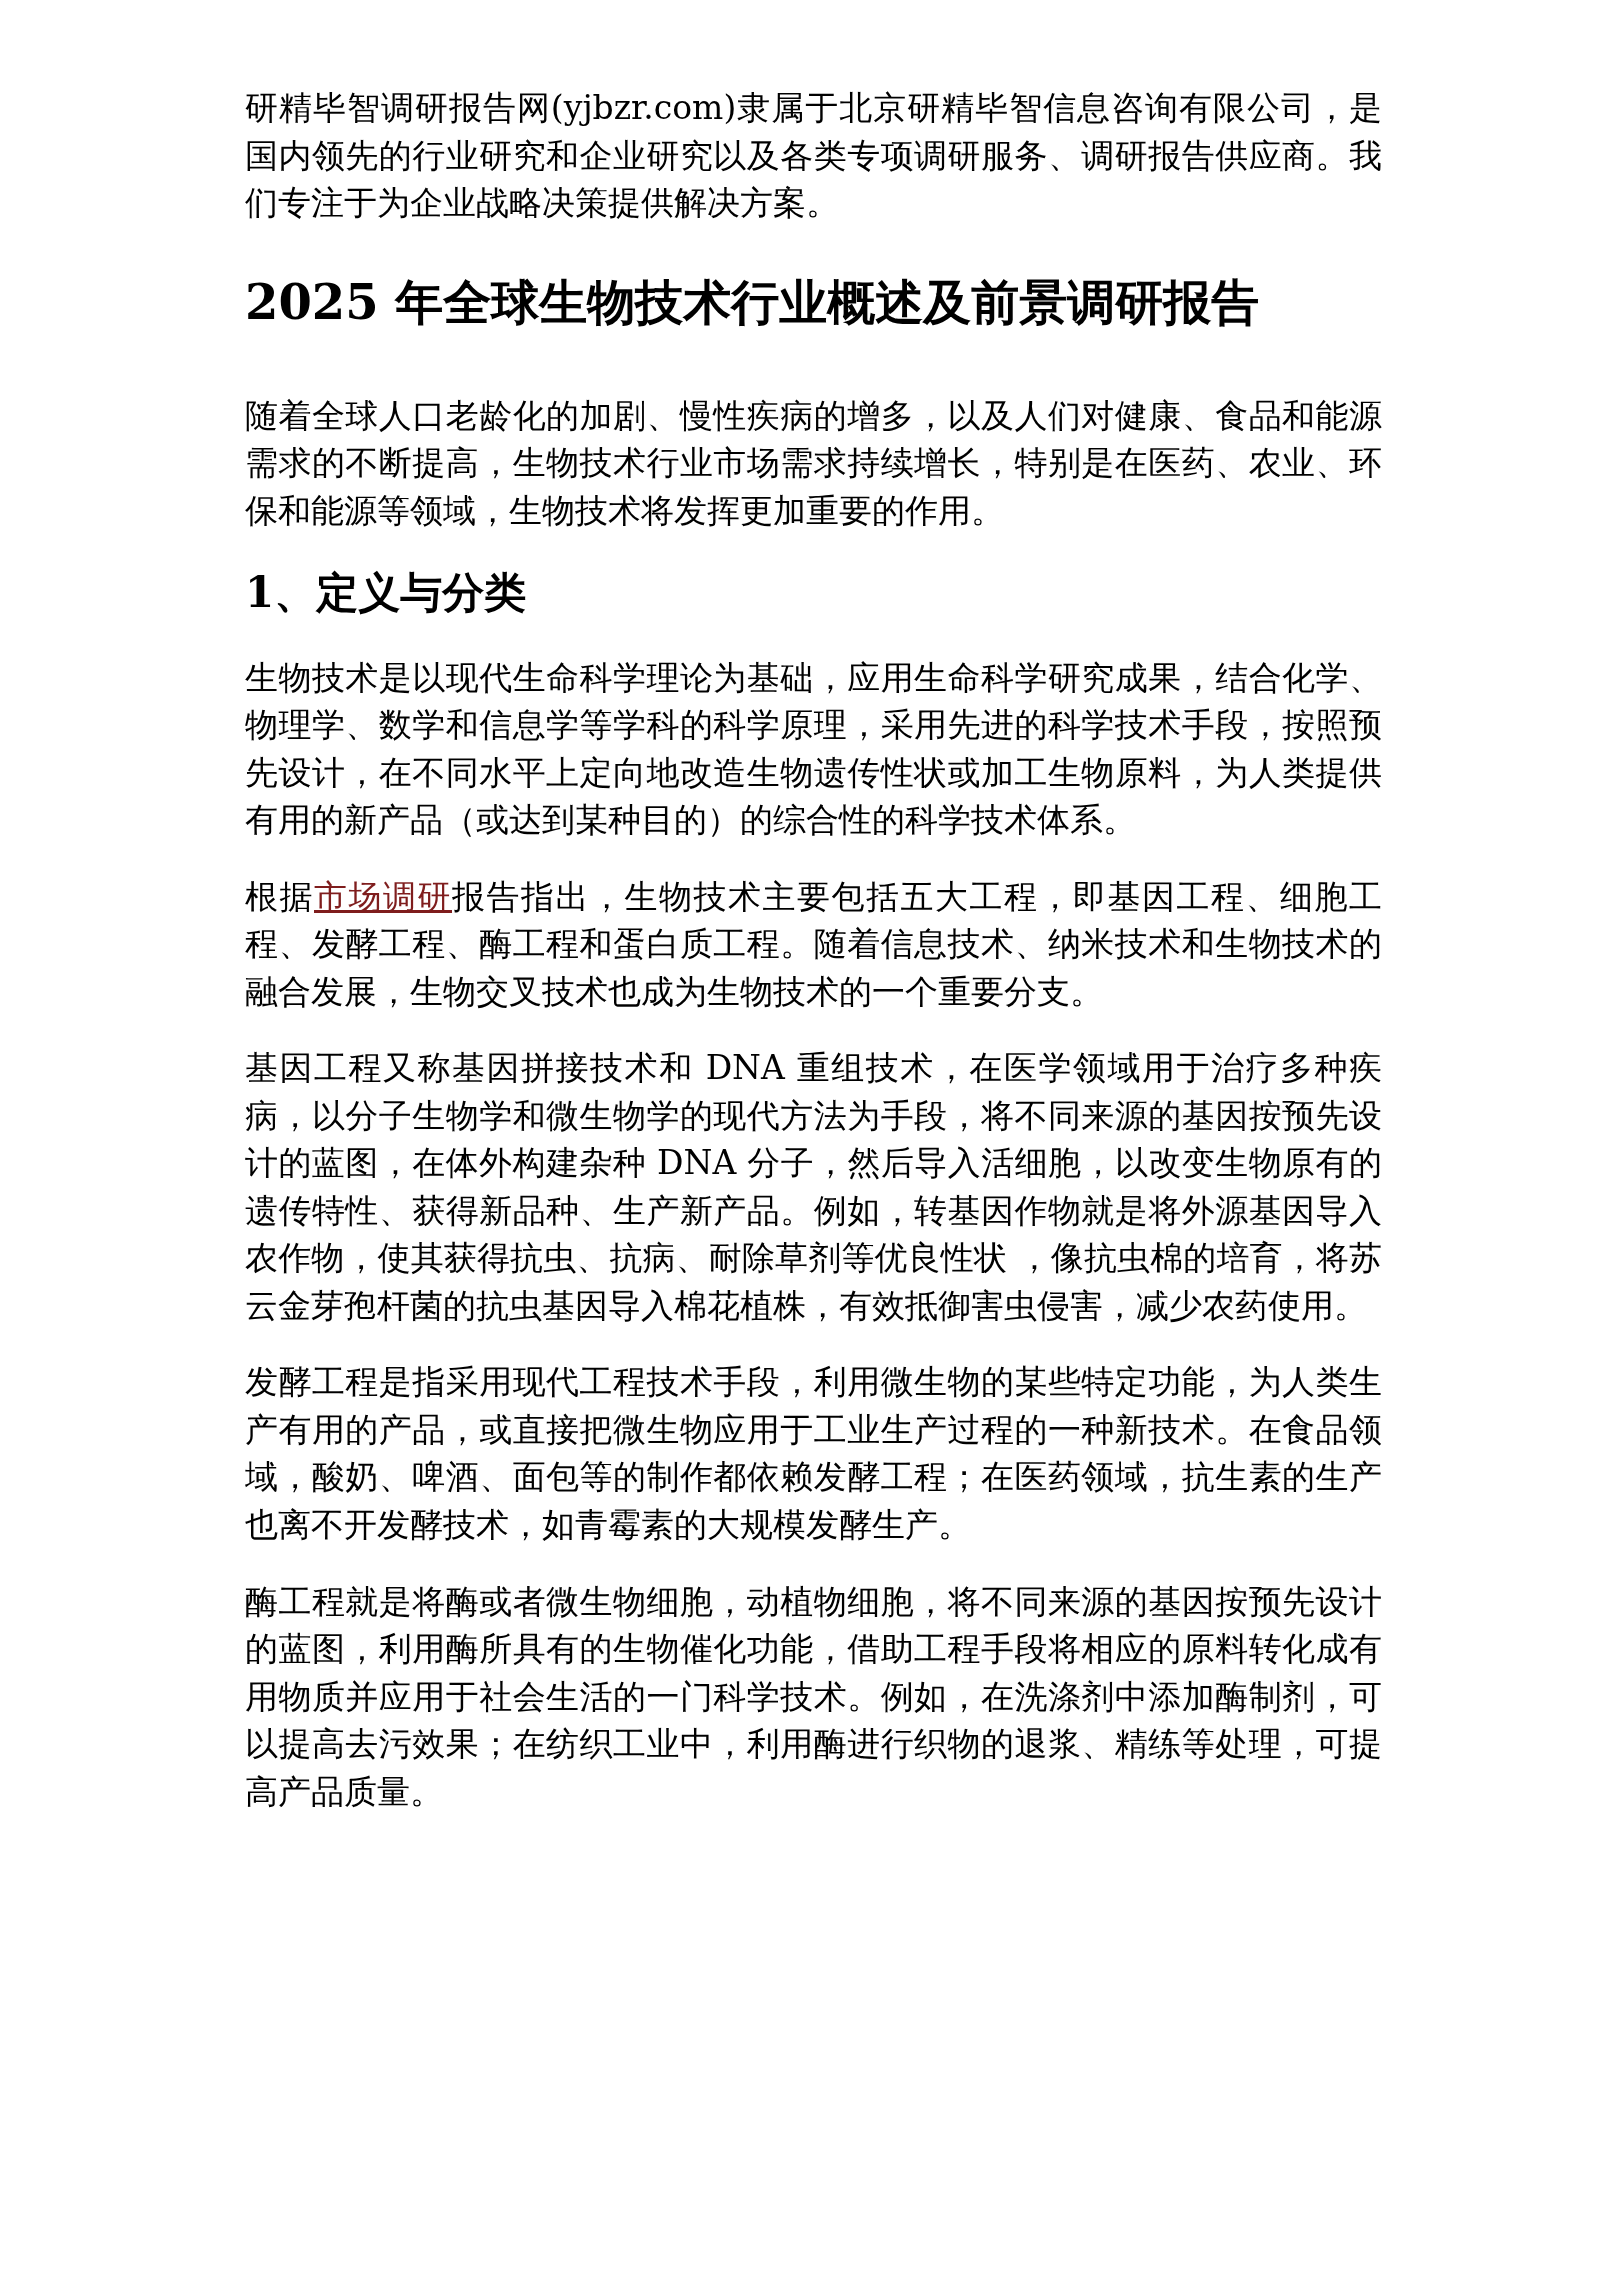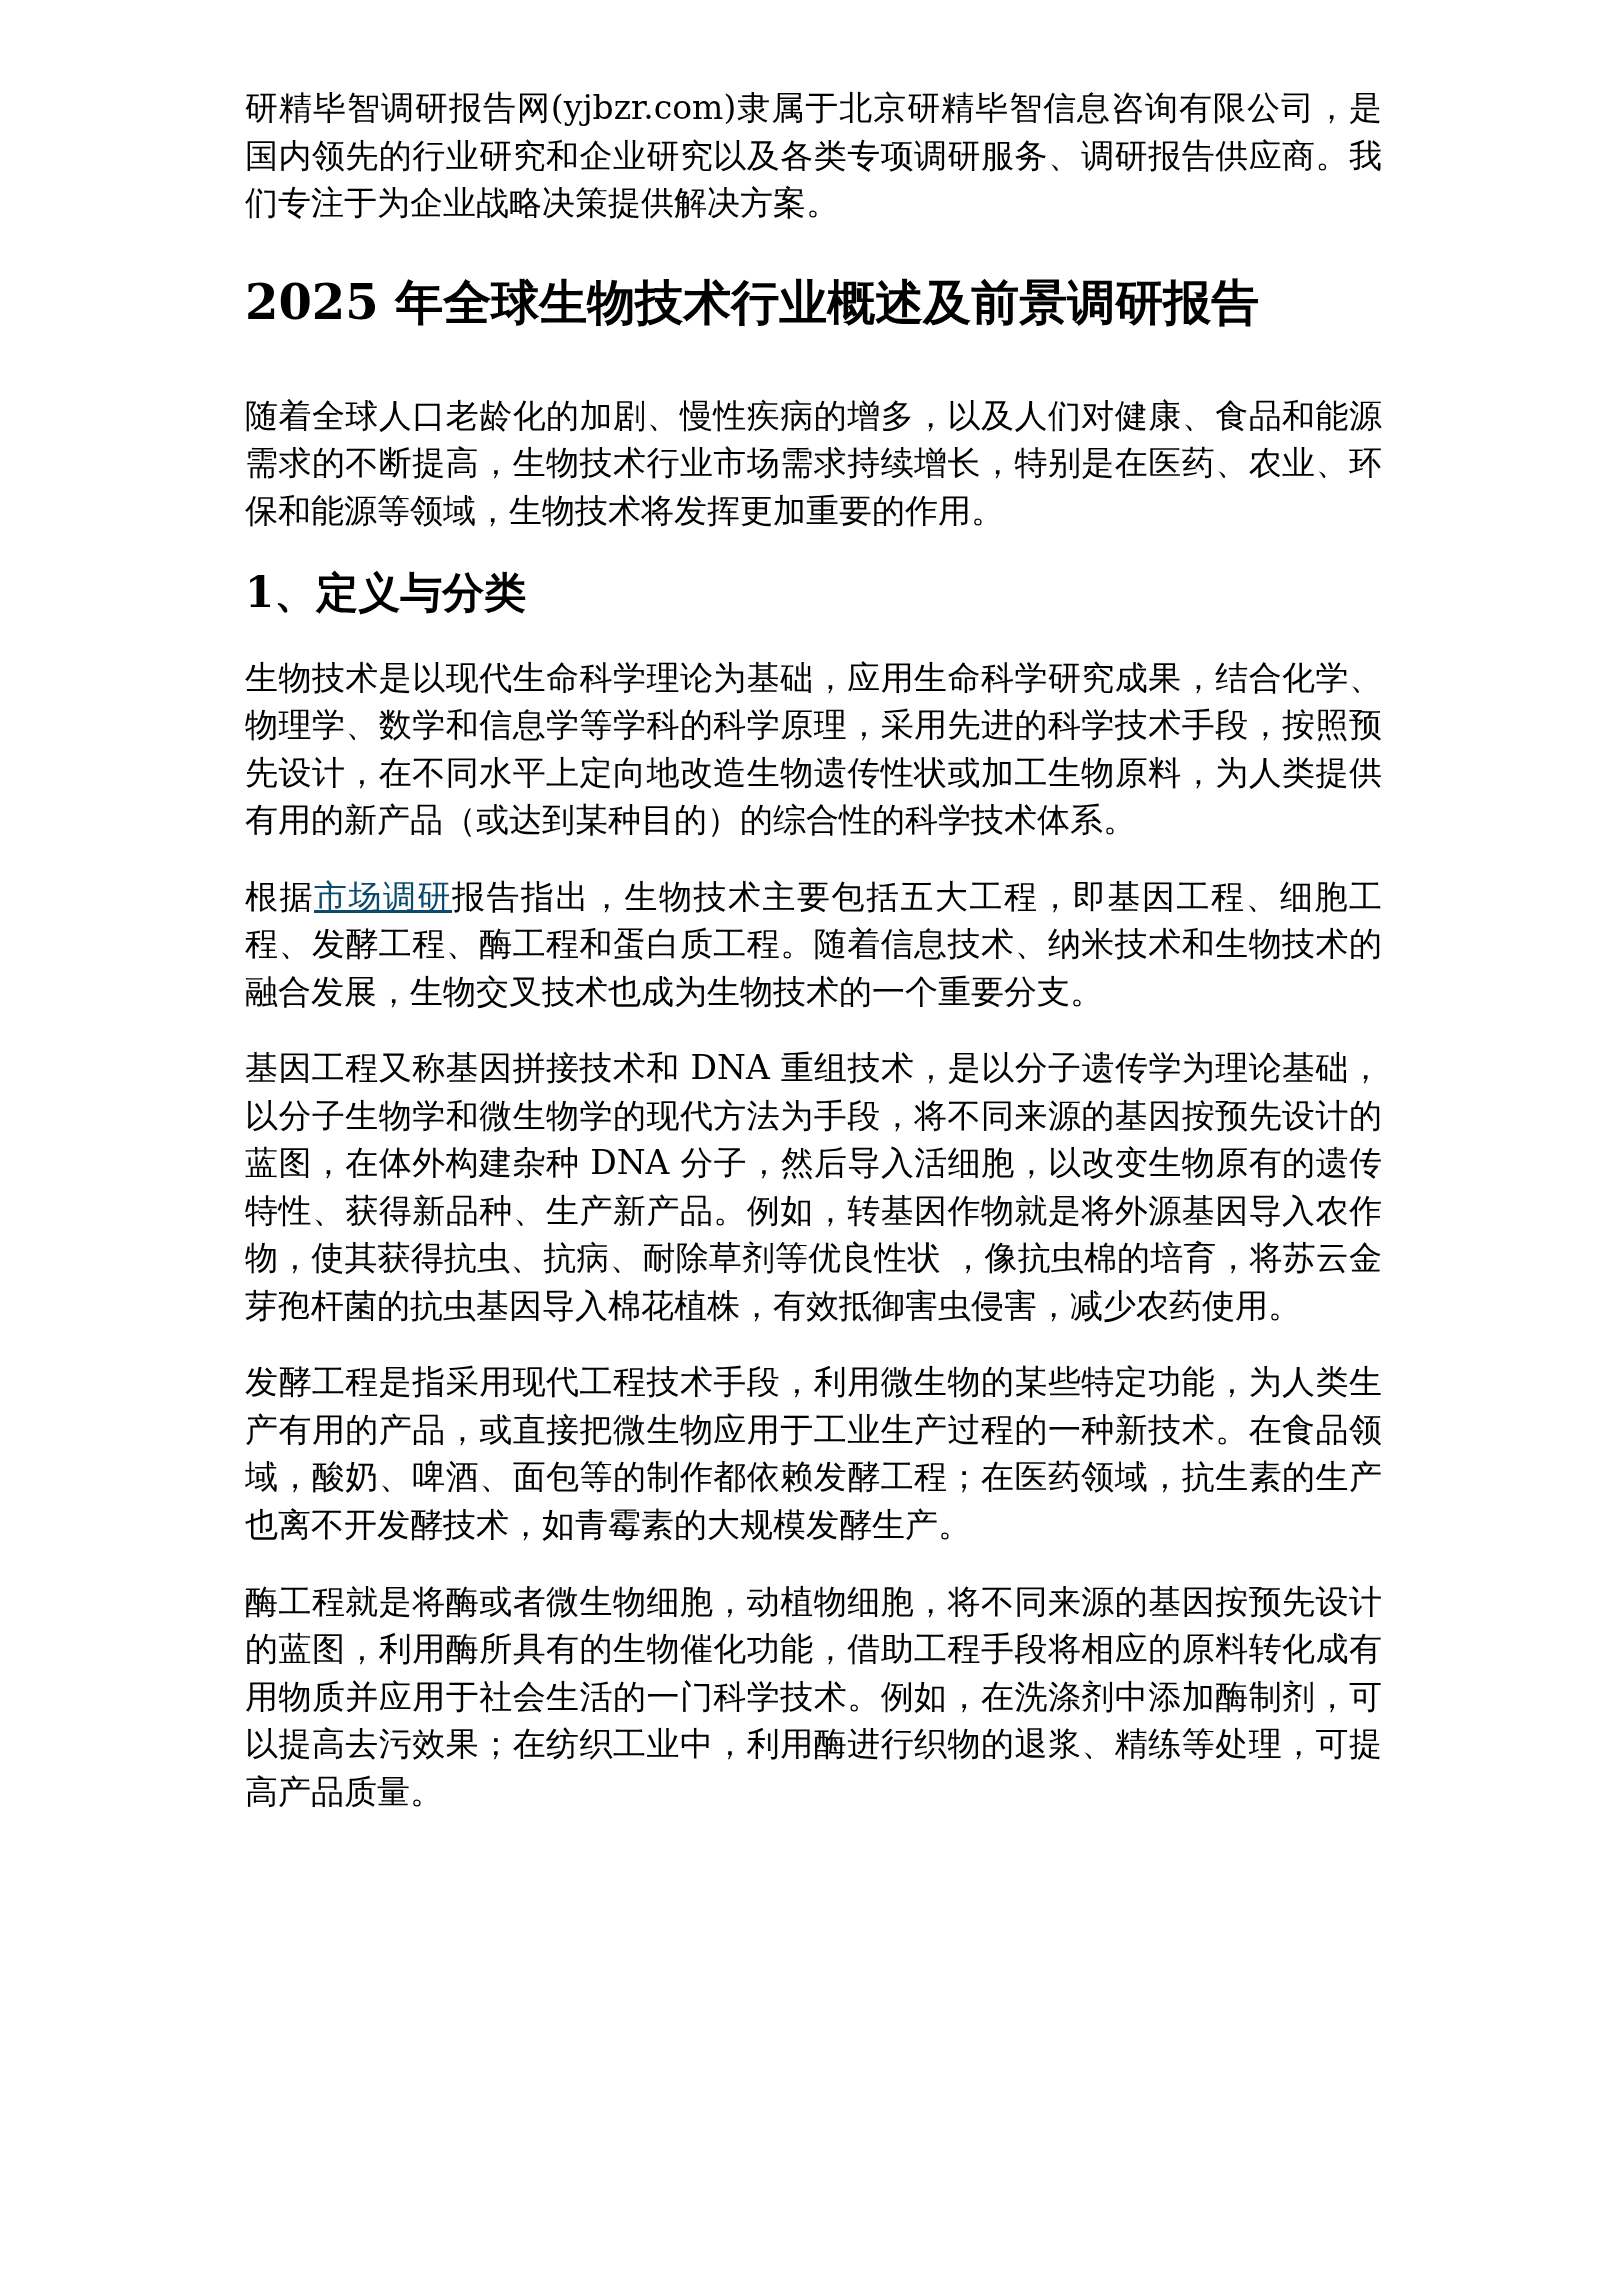--- a/index.html
+++ b/index.html
@@ -46,23 +46,23 @@
   <p class="para">研精毕智调研报告网(yjbzr.com)隶属于北京研精毕智信息咨询有限公司，是国内领先的行业研究和企业研究以及各类专项调研服务、调研报告供应商。我们专注于为企业战略决策提供解决方案。</p>
 
   <h1 class="title">2025 年全球生物技术行业概述及前景调研报告</h1>
 
   <p class="para">随着全球人口老龄化的加剧、慢性疾病的增多，以及人们对健康、食品和能源需求的不断提高，生物技术行业市场需求持续增长，特别是在医药、农业、环保和能源等领域，生物技术将发挥更加重要的作用。</p>
 
   <h2 class="heading">1、定义与分类</h2>
 
   <p class="para">生物技术是以现代生命科学理论为基础，应用生命科学研究成果，结合化学、物理学、数学和信息学等学科的科学原理，采用先进的科学技术手段，按照预先设计，在不同水平上定向地改造生物遗传性状或加工生物原料，为人类提供有用的新产品（或达到某种目的）的综合性的科学技术体系。</p>
 
-  <p class="para"><span>根据</span><a class="link" href="#" style="color: #0c4a6e;">市场调研</a><span>报告指出，生物技术主要包括五大工程，即基因工程、细胞工程、发酵工程、酶工程和蛋白质工程。随着信息技术、纳米技术和生物技术的融合发展，生物交叉技术也成为生物技术的一个重要分支。</span></p>
+  <p class="para"><span>根据</span><a class="link" href="#" style="color: #7f1d1d;">市场调研</a><span>报告指出，生物技术主要包括五大工程，即基因工程、细胞工程、发酵工程、酶工程和蛋白质工程。随着信息技术、纳米技术和生物技术的融合发展，生物交叉技术也成为生物技术的一个重要分支。</span></p>
 
-  <p class="para">基因工程又称基因拼接技术和 DNA 重组技术，是以分子遗传学为理论基础，以分子生物学和微生物学的现代方法为手段，将不同来源的基因按预先设计的蓝图，在体外构建杂种 DNA 分子，然后导入活细胞，以改变生物原有的遗传特性、获得新品种、生产新产品。例如，转基因作物就是将外源基因导入农作物，使其获得抗虫、抗病、耐除草剂等优良性状 ，像抗虫棉的培育，将苏云金芽孢杆菌的抗虫基因导入棉花植株，有效抵御害虫侵害，减少农药使用。</p>
+  <p class="para">基因工程又称基因拼接技术和 DNA 重组技术，在医学领域用于治疗多种疾病，以分子生物学和微生物学的现代方法为手段，将不同来源的基因按预先设计的蓝图，在体外构建杂种 DNA 分子，然后导入活细胞，以改变生物原有的遗传特性、获得新品种、生产新产品。例如，转基因作物就是将外源基因导入农作物，使其获得抗虫、抗病、耐除草剂等优良性状 ，像抗虫棉的培育，将苏云金芽孢杆菌的抗虫基因导入棉花植株，有效抵御害虫侵害，减少农药使用。</p>
 
 
   <p class="para">发酵工程是指采用现代工程技术手段，利用微生物的某些特定功能，为人类生产有用的产品，或直接把微生物应用于工业生产过程的一种新技术。在食品领域，酸奶、啤酒、面包等的制作都依赖发酵工程；在医药领域，抗生素的生产也离不开发酵技术，如青霉素的大规模发酵生产。</p>
 
   <p class="para">酶工程就是将酶或者微生物细胞，动植物细胞，将不同来源的基因按预先设计的蓝图，利用酶所具有的生物催化功能，借助工程手段将相应的原料转化成有用物质并应用于社会生活的一门科学技术。例如，在洗涤剂中添加酶制剂，可以提高去污效果；在纺织工业中，利用酶进行织物的退浆、精练等处理，可提高产品质量。</p>
 
 </div>
 
 
 </body></html>

